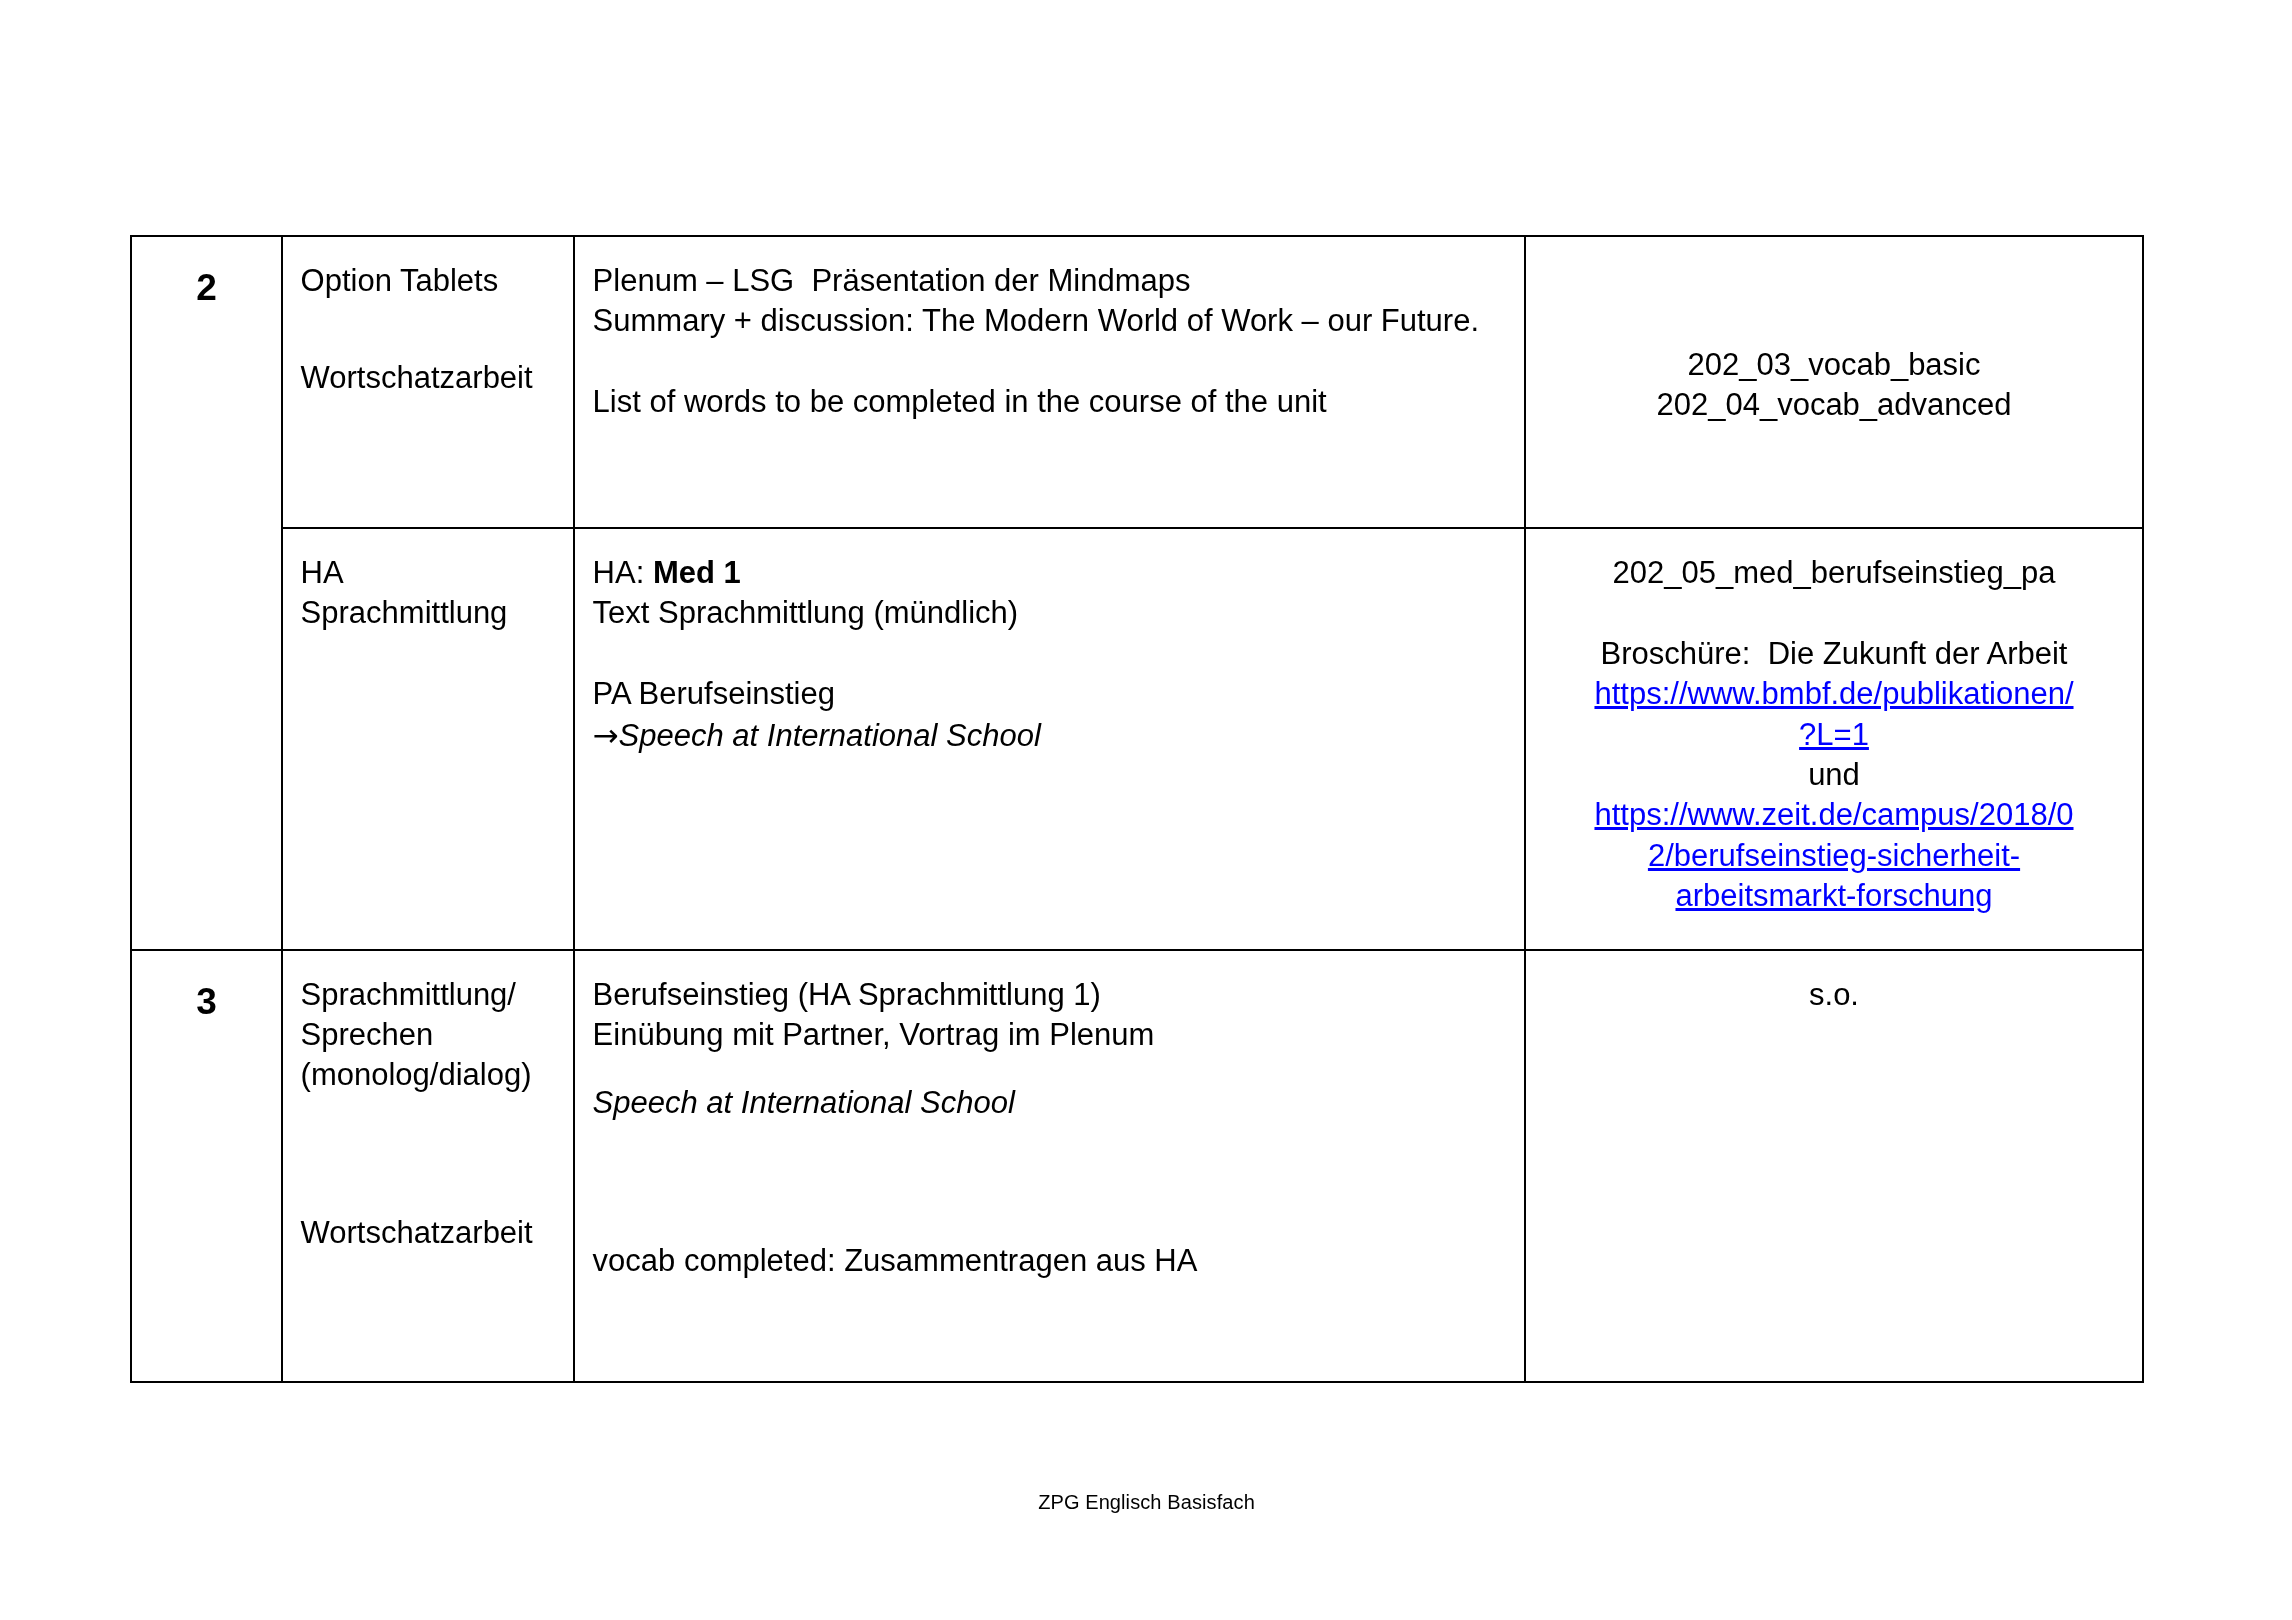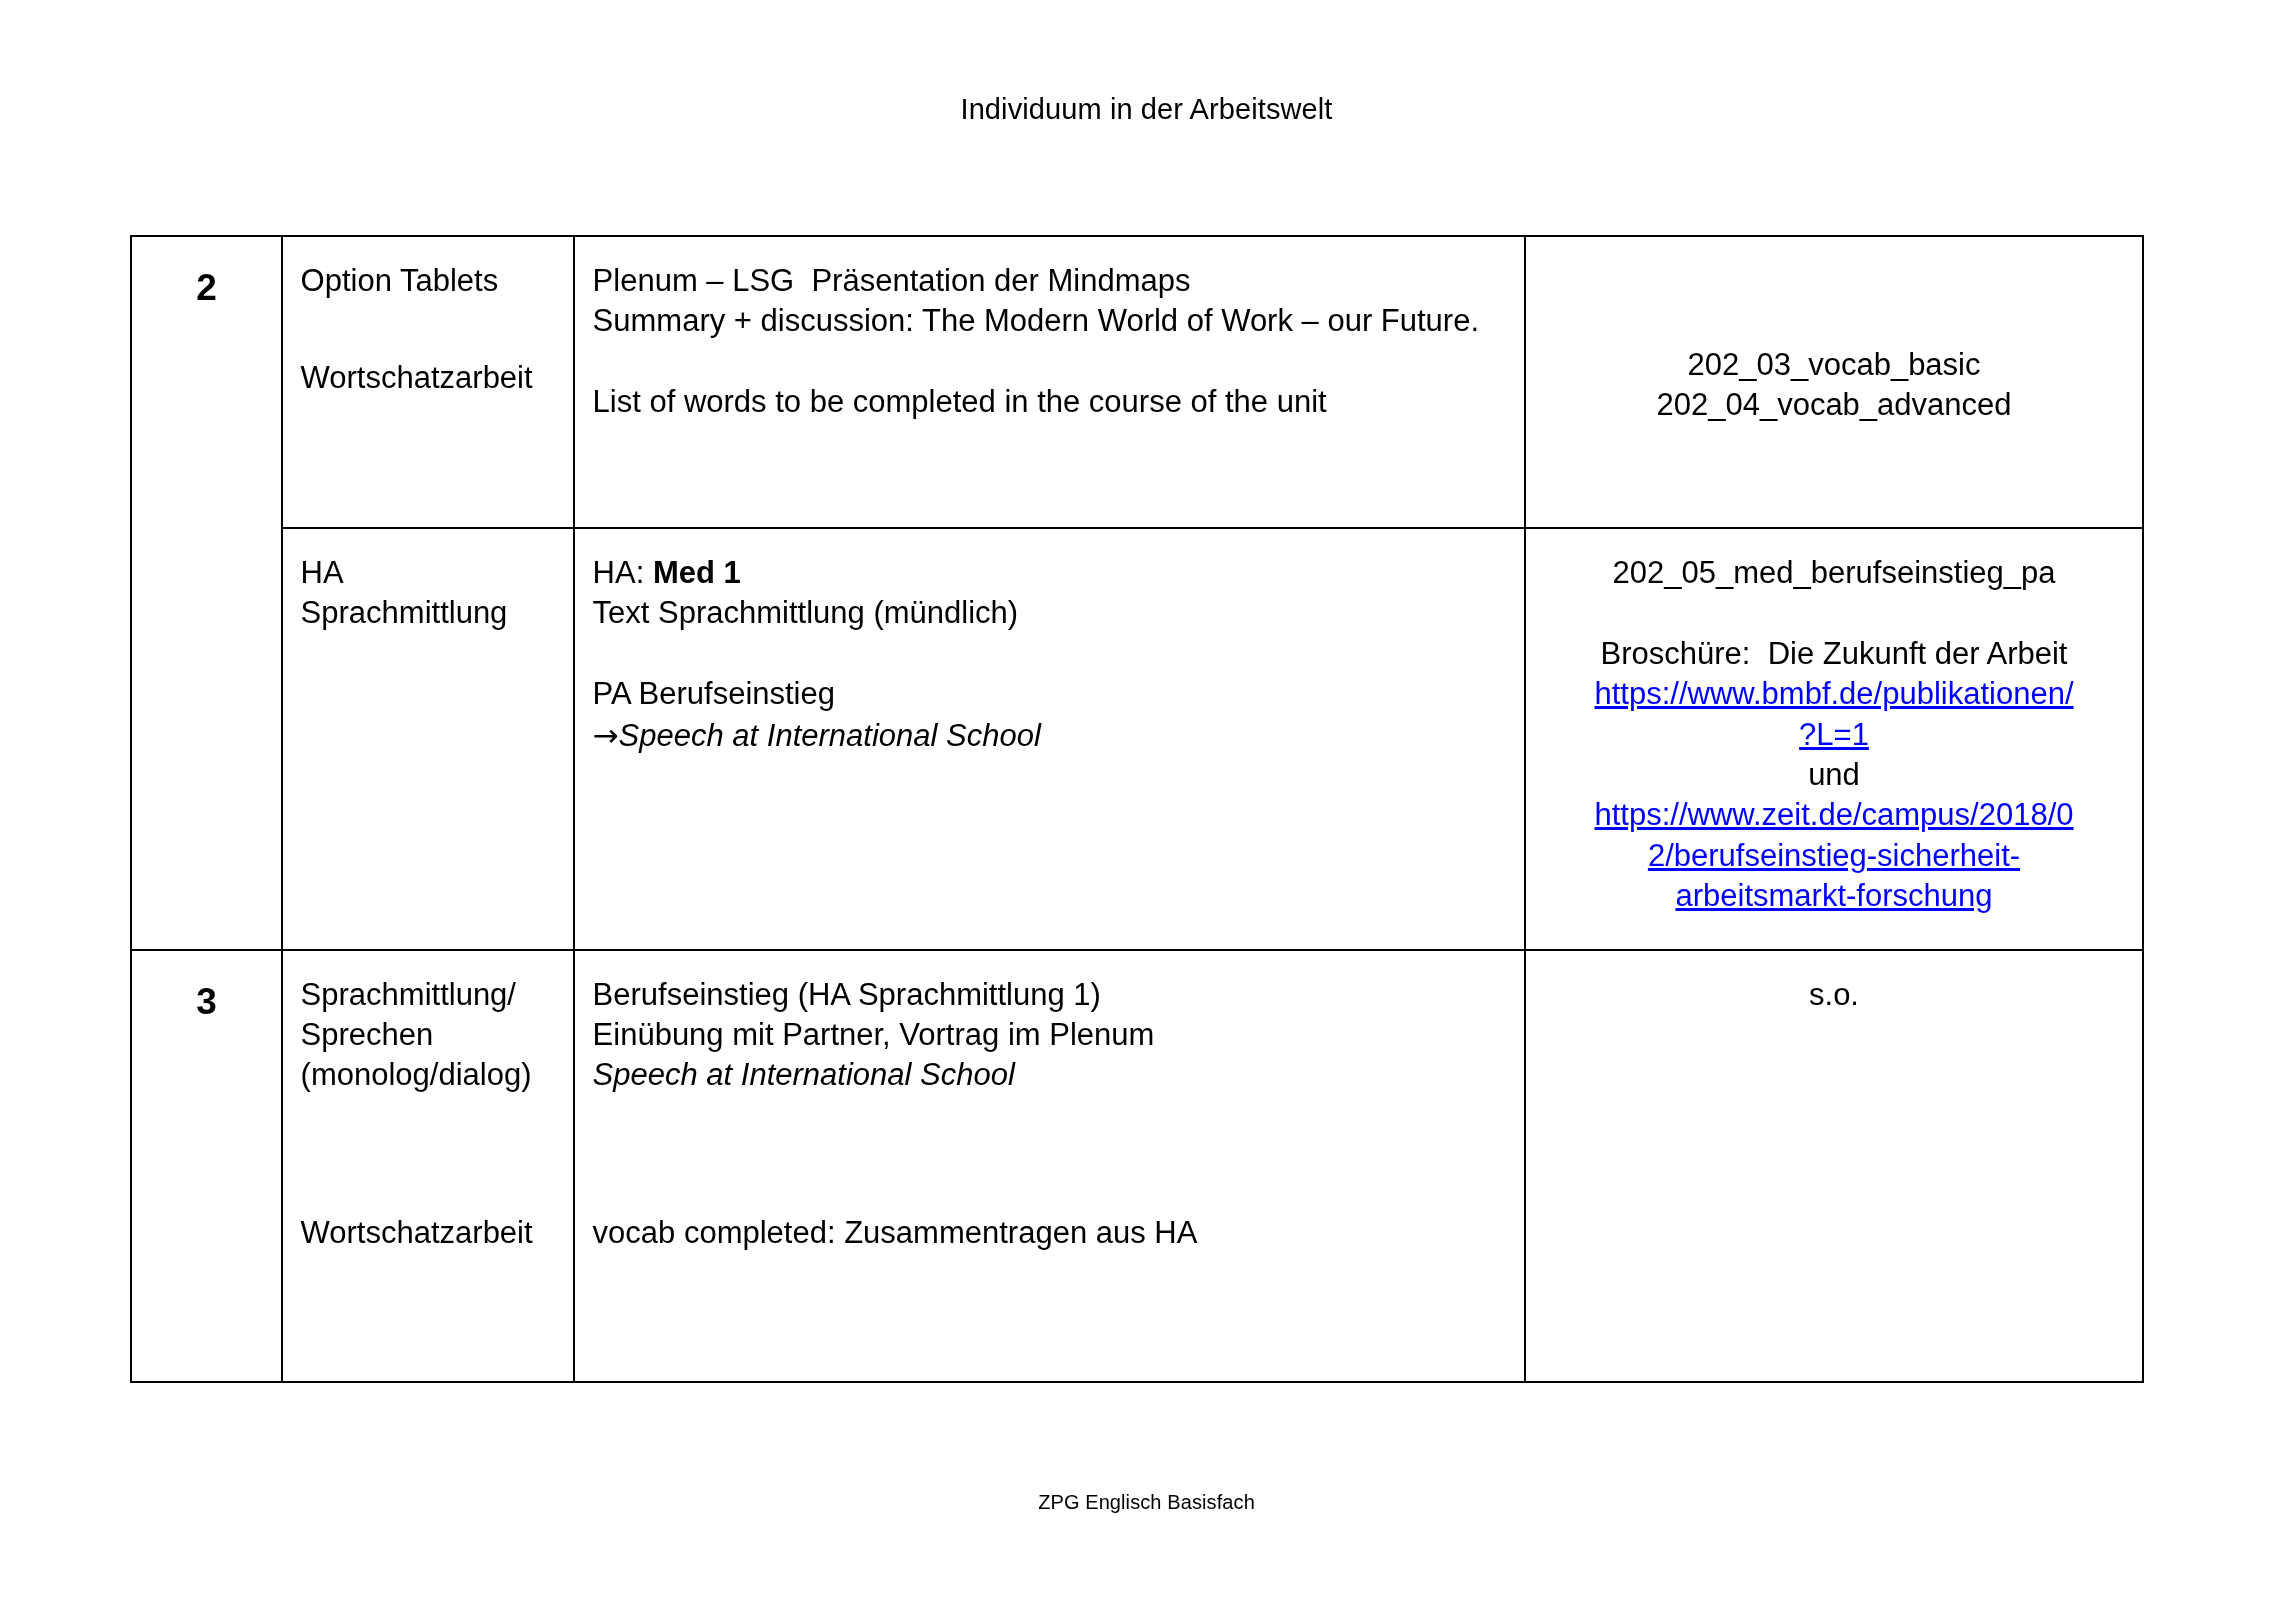--- a/index.html
+++ b/index.html
@@ -76,21 +76,21 @@
     font-weight: bold;
     font-size: 37px;
     padding-top: 27.4px;
   }
   .gap-sm  { height: 41px; }
   .gap-md  { height: 57px; }
   .gap-lg  { height: 84px; }
   .gap-xl  { height: 118px; }
 
   .line { display: block; white-space: pre-wrap; }
-  .ital { font-style: italic; }
+  .ital { font-style: italic; margin-top: 28px; }
   .bold { font-weight: bold; margin-top: 8px; }
   .arrow-line { display: block; }
   .arrow-glyph { font-family: "DejaVu Sans", sans-serif; font-style: normal; }
 
   a.link, .link {
     color: #0000ff;
     text-decoration: underline;
     word-break: break-all;
     display: block;
     cursor: pointer;
@@ -101,21 +101,20 @@
   .h-r2 { height: 416px; }
   .h-r3 { height: 397px; }
 
   .filler { display: block; }
 </style>
 </head>
 <body>
 
 <div class="page">
 
-  <div class="running-head">Individuum in der Arbeitswelt</div>
 
   <table class="sheet-table" id="table-1">
     <colgroup>
       <col class="col-num">
         <col class="col-phase">
         <col class="col-detail">
         <col class="col-mat">
     </colgroup>
     <tbody>
       <tr>

